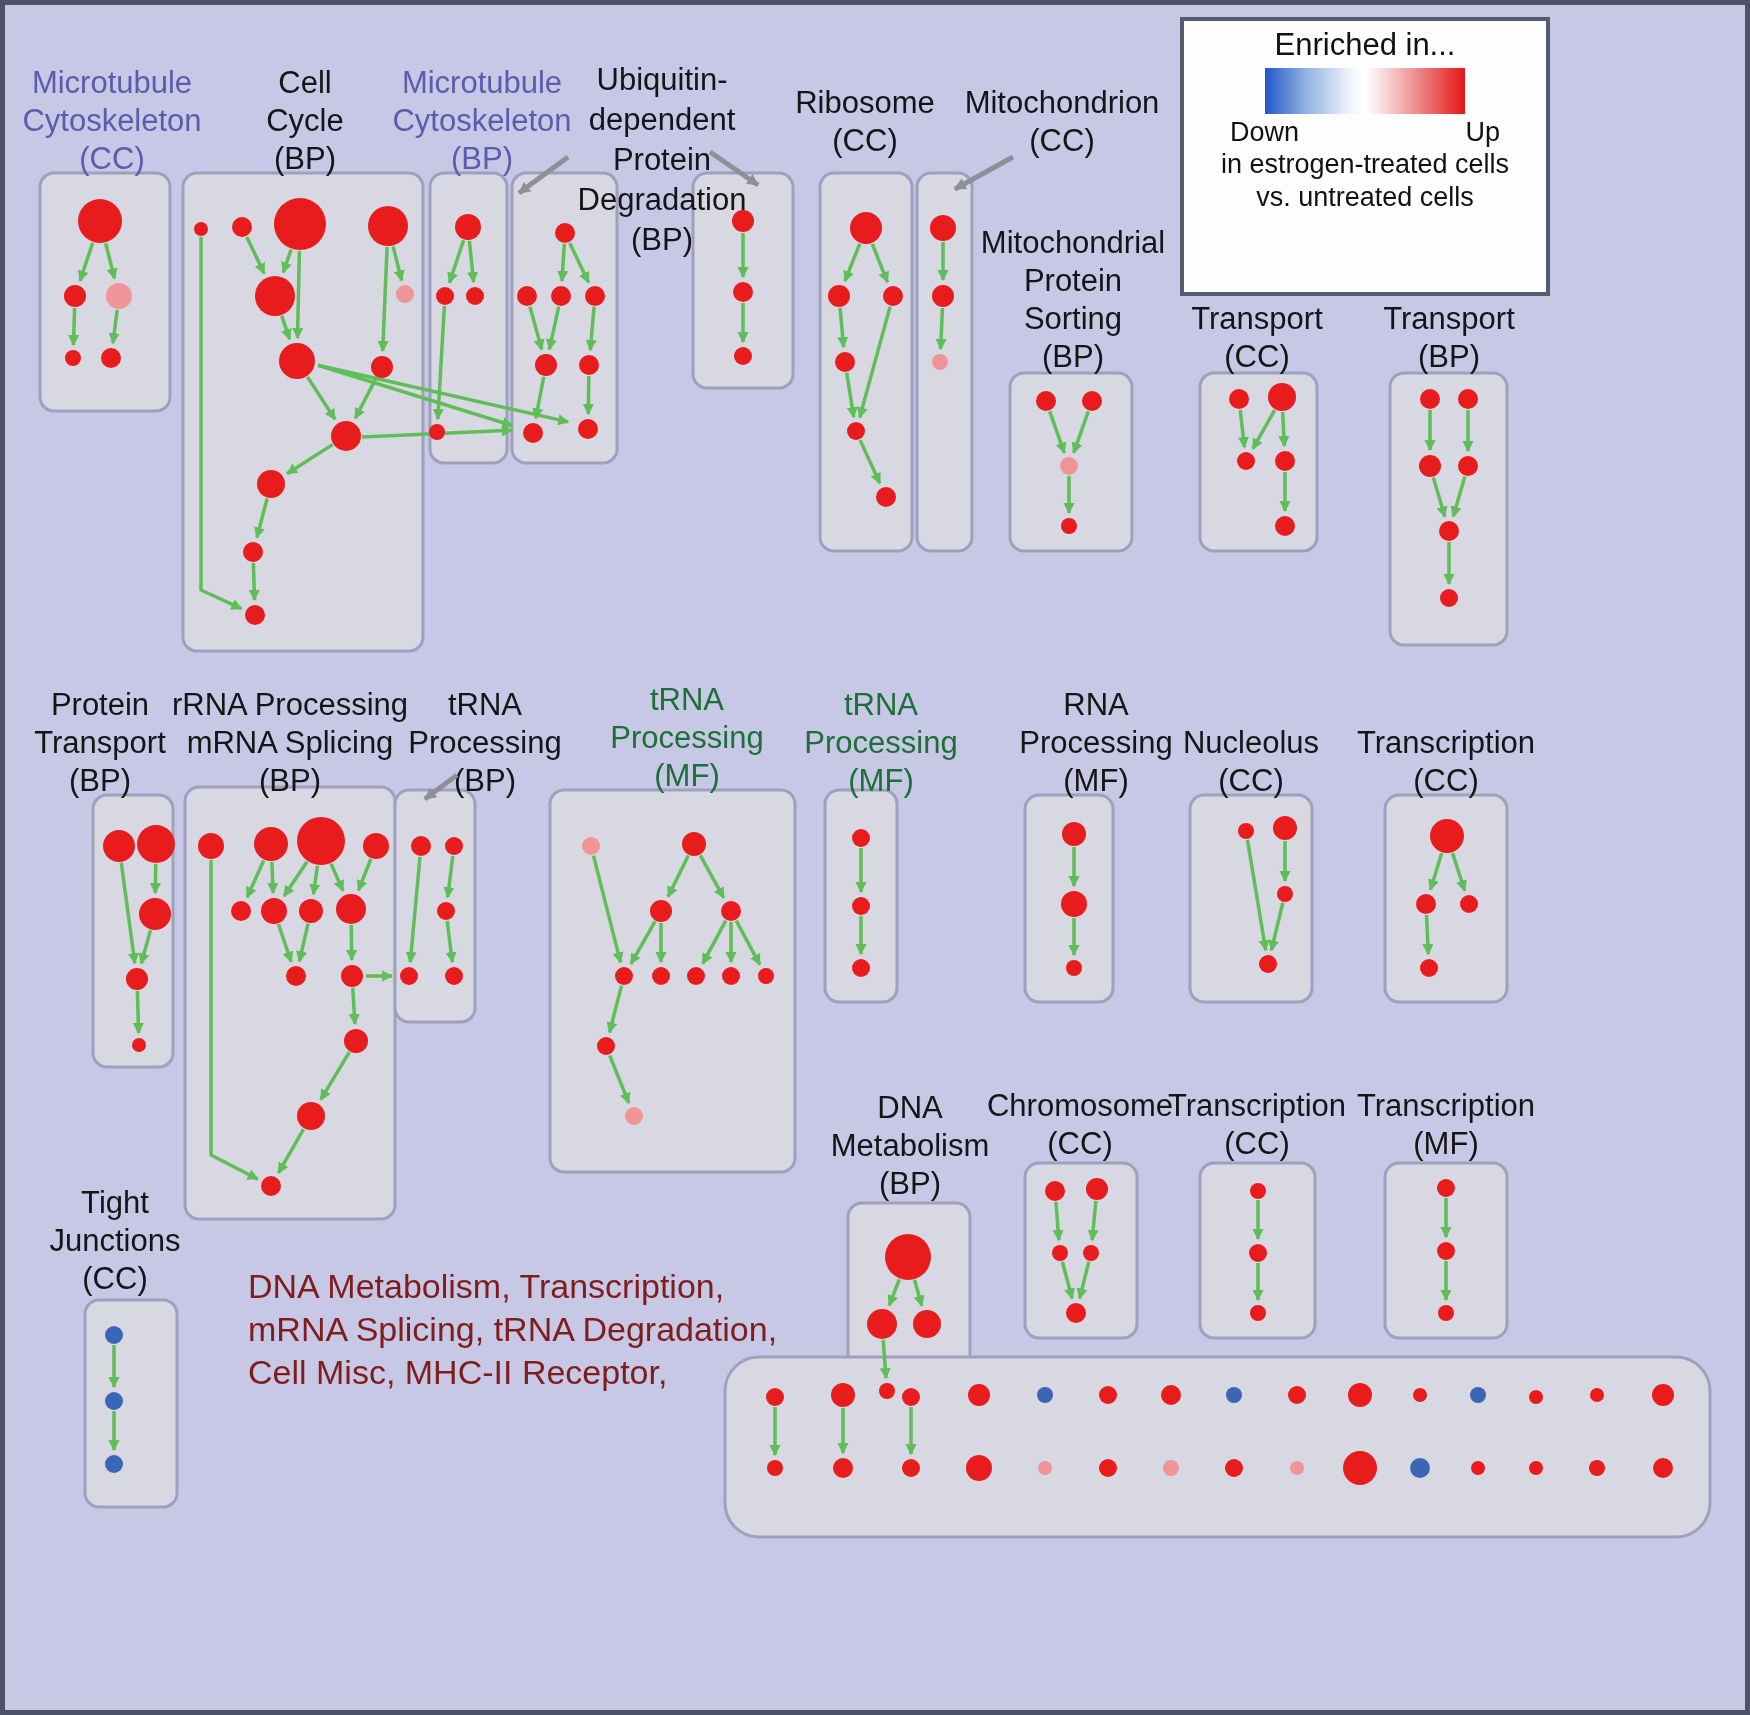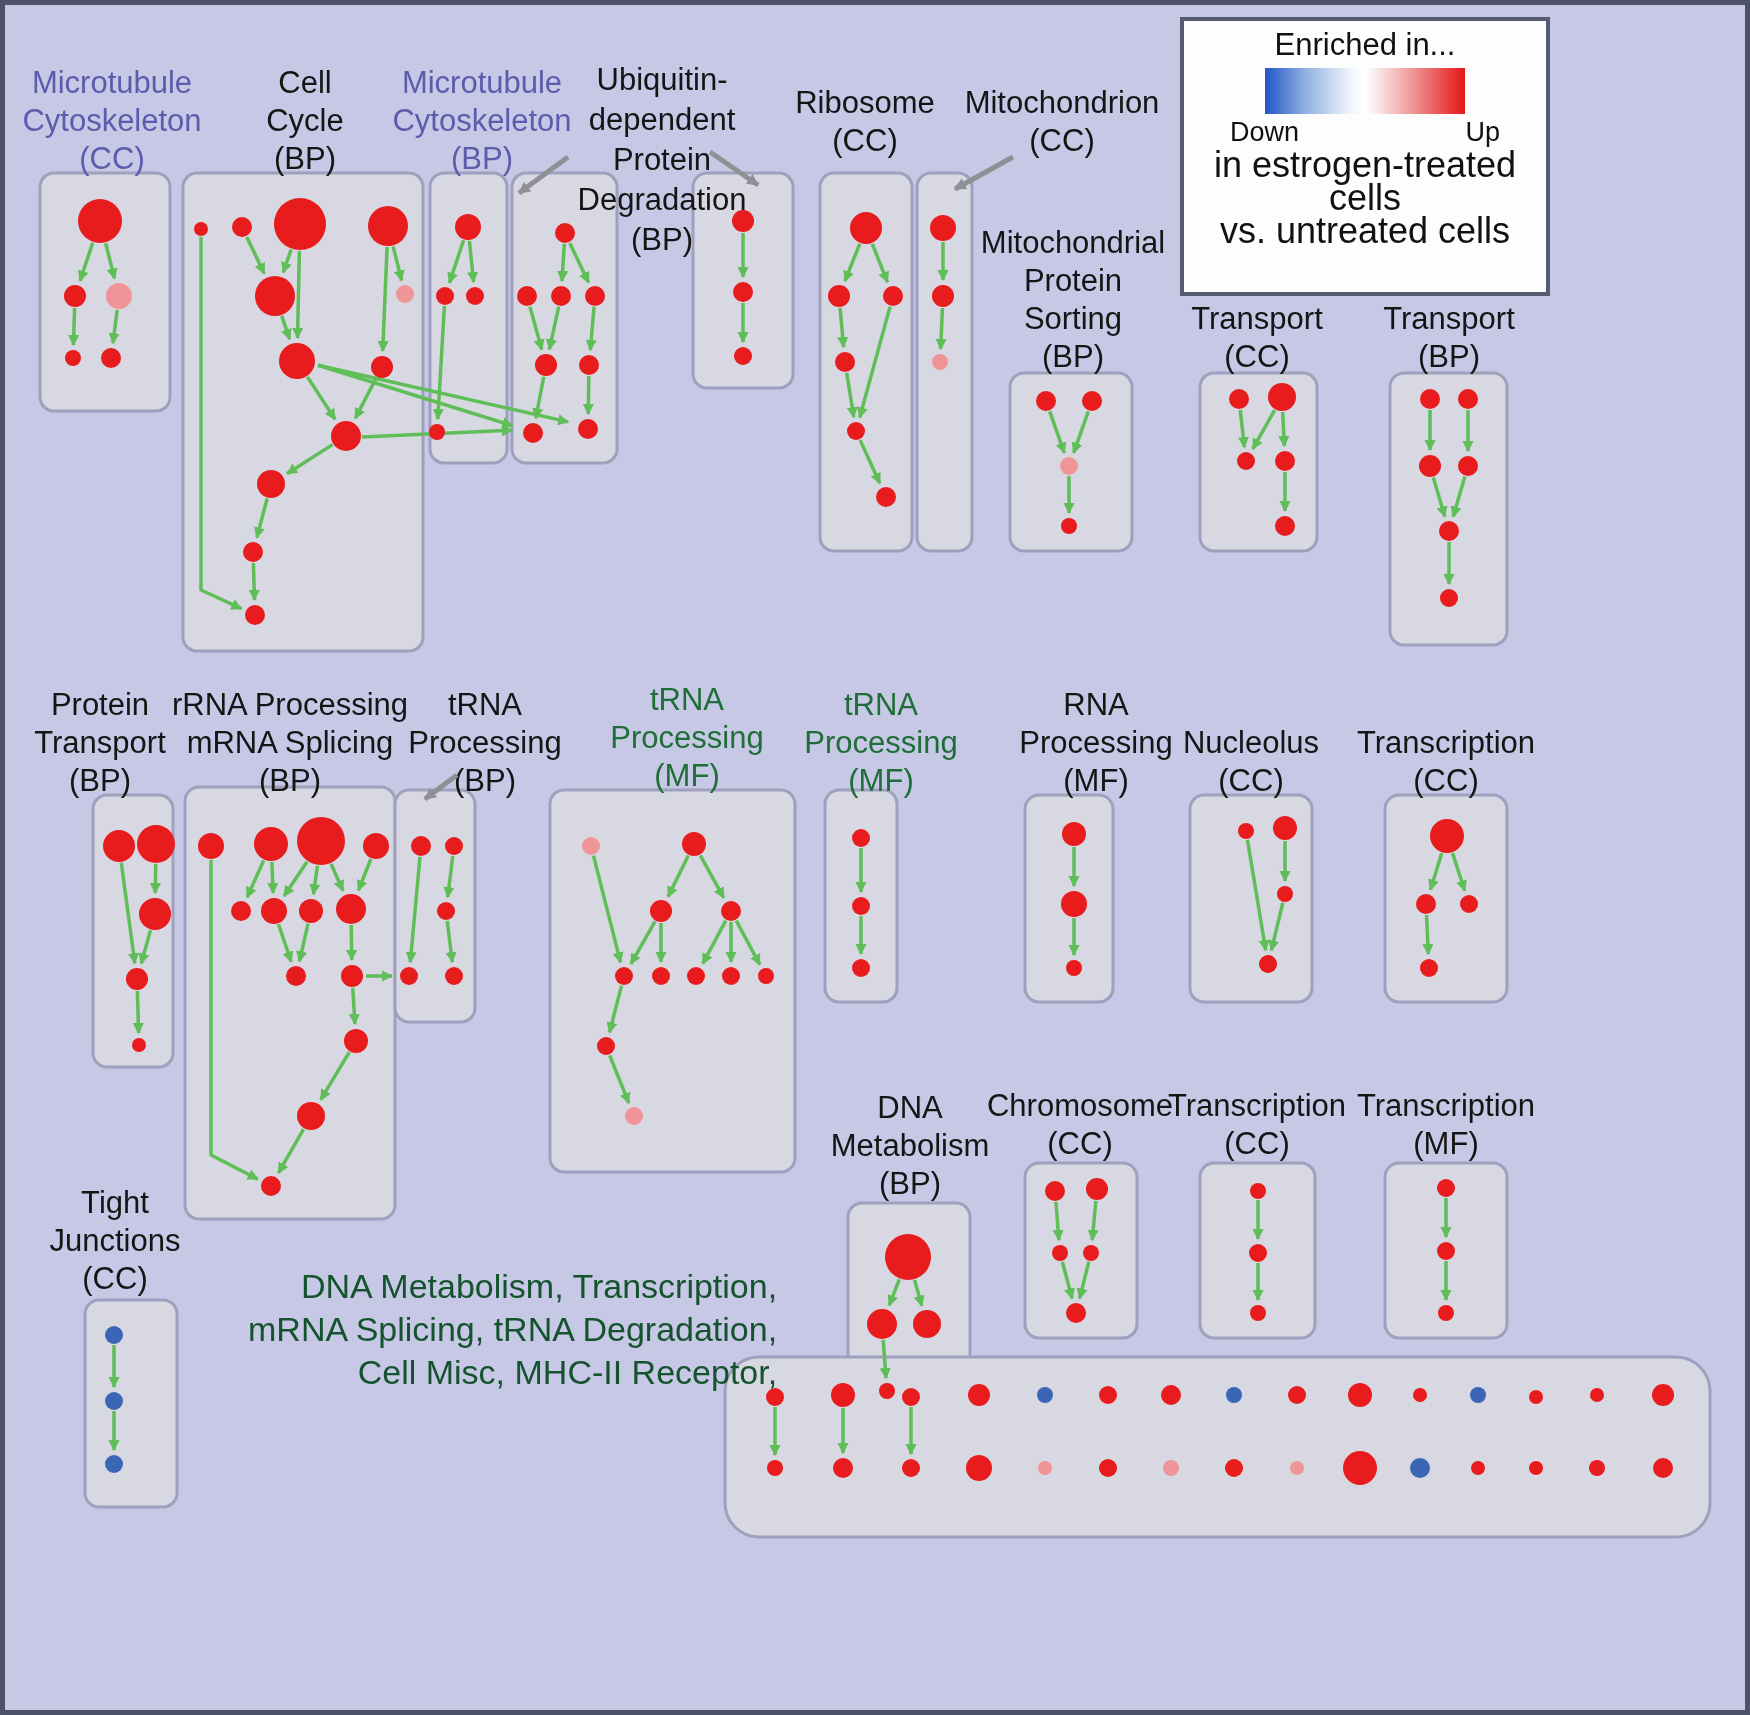--- a/index.html
+++ b/index.html
@@ -9,23 +9,23 @@
   svg.net{position:absolute;left:0;top:0;}
   .legend{position:absolute;left:1175px;top:12px;width:370px;height:279px;
           background:#fdfdfe;border:4px solid #565b72;box-sizing:border-box;
           text-align:center;color:#111;}
   .legend-title{font-size:31px;margin-top:6px;}
   .legend-gradient{width:200px;height:46px;margin:5px auto 0;
           background:linear-gradient(90deg,#2356c7 0%,#8fb0e2 20%,#eef3fa 42%,
           #ffffff 50%,#fae9e9 56%,#ef9f9f 72%,#e41717 100%);}
   .legend-updown{display:flex;justify-content:space-between;width:270px;
           margin:3px auto 0;font-size:27px;}
-  .legend-caption{font-size:36px;line-height:33px;}
+  .legend-caption{font-size:27px;line-height:33px;}
   .misc-text{position:absolute;left:243px;top:1260px;font-size:34px;
-          line-height:43px;color:#14532d;text-align:right;}
+          line-height:43px;color:#7f1d1d;text-align:left;}
 </style>
 </head>
 <body>
 
 <div class="figure">
 
   <svg class="net" width="1750" height="1715" viewBox="0 0 1750 1715">
       <defs>
         <marker id="ah-green" viewBox="0 0 10 10" refX="9" refY="5" markerWidth="3.2" markerHeight="3.2" orient="auto">
           <path d="M0,0 L10,5 L0,10 z" fill="#5fbe58"></path>

